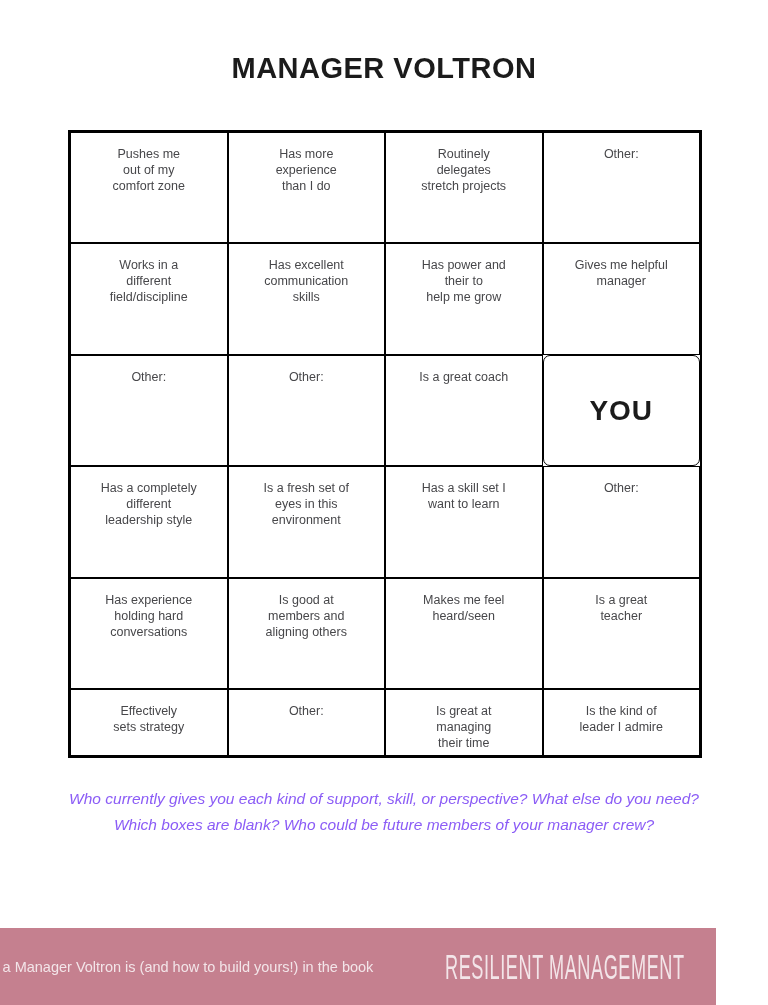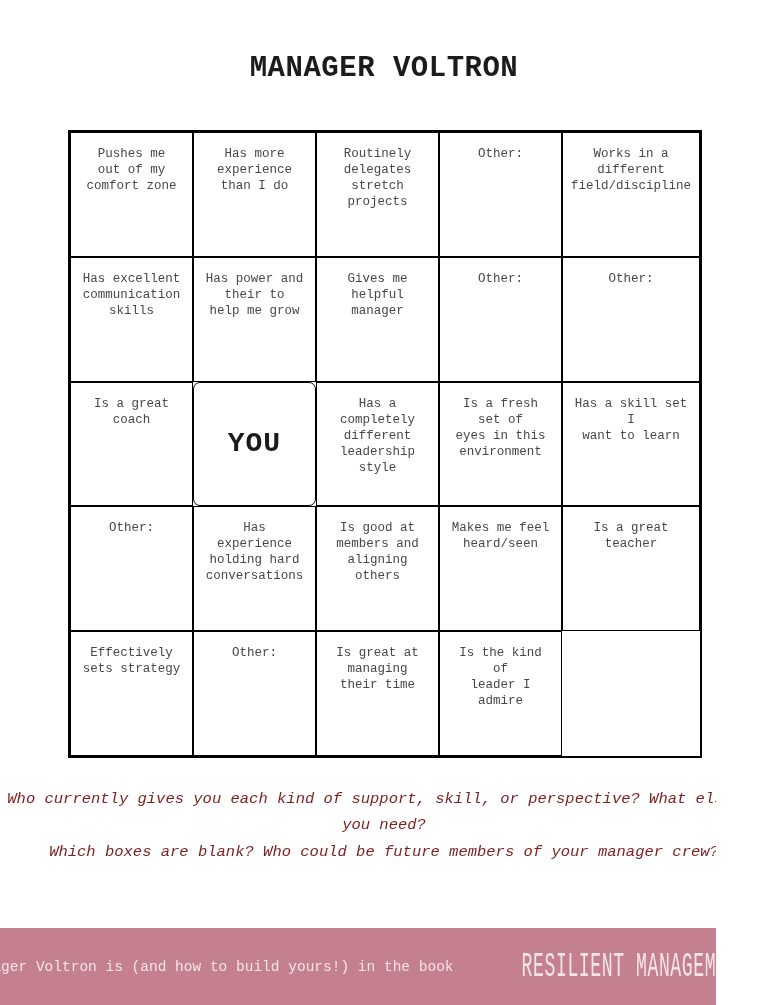--- a/index.html
+++ b/index.html
@@ -1,21 +1,21 @@
 <!DOCTYPE html>
 <html><head>
 <meta charset="utf-8">
 <style>
   html, body { margin: 0; padding: 0; }
   .page {
     position: relative;
     width: 716px;
     height: 1005px;
     background: #ffffff;
-    font-family: Liberation Mono, monospace;
+    font-family: Liberation Sans, sans-serif;
     overflow: hidden;
   }
   .title {
     position: absolute;
     top: 52px;
     left: 0;
     width: 768px;
     text-align: center;
     font-size: 29px;
     font-weight: bold;
@@ -23,21 +23,21 @@
     color: #1b1b1b;
   }
   .grid {
     position: absolute;
     left: 68px;
     top: 130px;
     width: 630px;
     height: 624px;
     border: 2px solid #000;
     display: grid;
-    grid-template-columns: repeat(5, 1fr);
+    grid-template-columns: repeat(4, 1fr);
     grid-template-rows: repeat(5, 1fr);
   }
   .cell {
     border: 1px solid #000;
     padding: 13px 8px 4px 8px;
     font-size: 12.5px;
     line-height: 1.28;
     color: #47474a;
     text-align: center;
     white-space: pre-line;
@@ -57,21 +57,21 @@
   }
   .prompt {
     position: absolute;
     top: 786px;
     left: 0;
     width: 768px;
     text-align: center;
     font-style: italic;
     font-size: 15.5px;
     line-height: 1.7;
-    color: #7f1d1d;
+    color: #8b5cf6;
   }
   .footer {
     position: absolute;
     left: 0;
     bottom: 0;
     width: 768px;
     height: 77px;
     background: #c5808f;
     display: flex;
     align-items: center;

